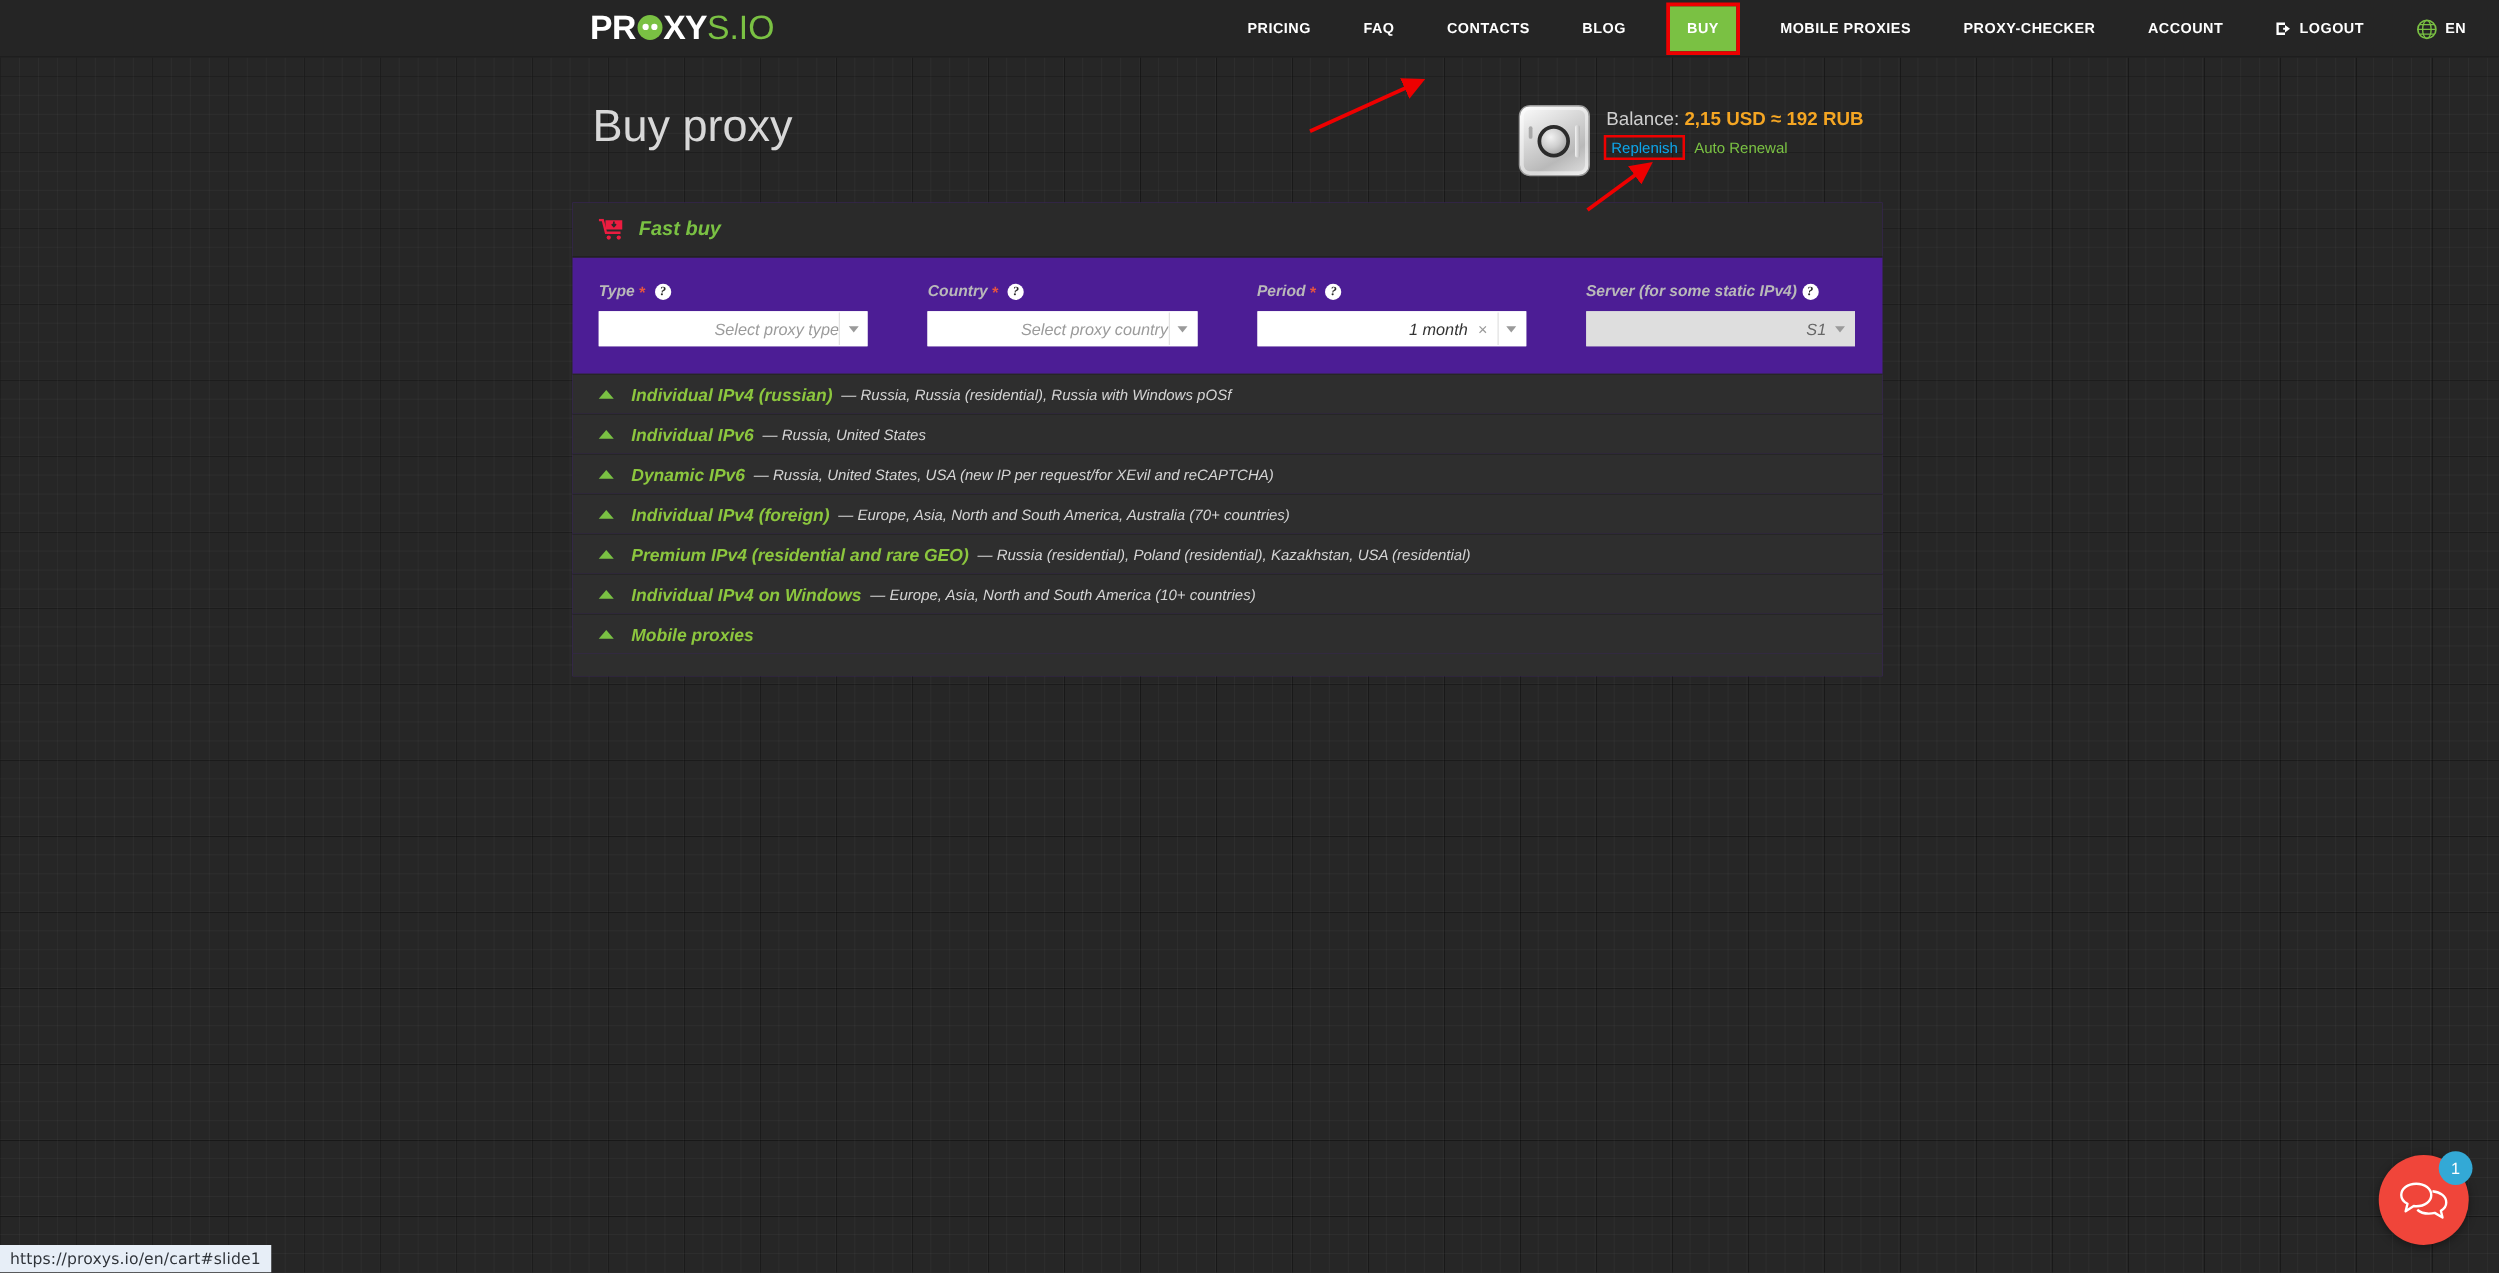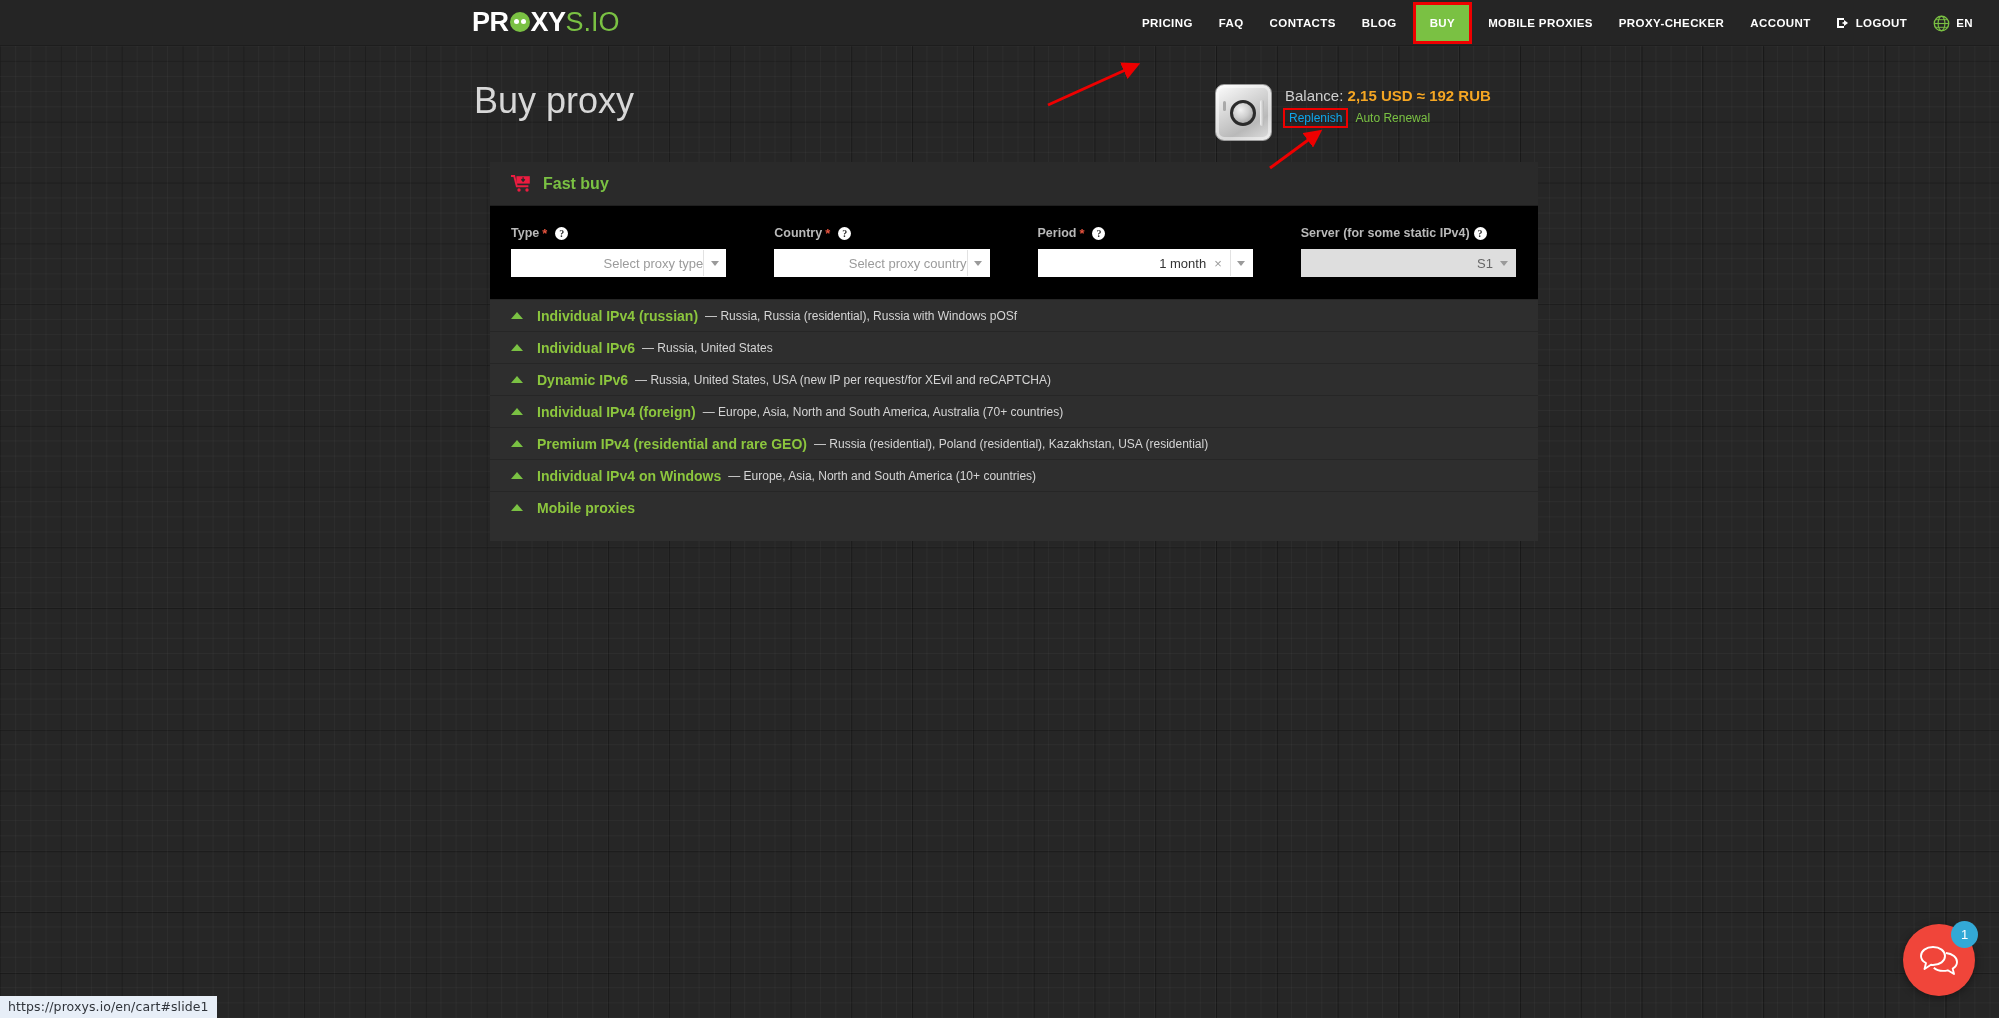--- a/index.html
+++ b/index.html
@@ -54,21 +54,21 @@
     width: 5px; height: 5px; border-radius: 50%;
     background: #ffffff; top: 7px;
   }
   .logo-mark::before { left: 4px; }
   .logo-mark::after { right: 4px; }
 
   #nav {
     position: absolute; right: 20px; top: 0;
     height: 46px;
     display: flex; align-items: center;
-    gap: 0px;
+    gap: 16px;
   }
   .nav-item {
     color: #ffffff;
     font-size: 11.5px;
     font-weight: bold;
     letter-spacing: 0.4px;
     padding: 0 13px;
     line-height: 46px;
     height: 46px;
     white-space: nowrap;
@@ -147,24 +147,25 @@
     cursor: pointer;
     white-space: nowrap;
   }
 
   
   .arrow-svg { position: absolute; z-index: 25; pointer-events: none; }
 
   
   #panel {
     position: absolute;
-    left: 490px; top: 162px;
+    left: 458px; top: 162px;
     width: 1048px;
-    background: #000000;
+    background: #4c1d95;
     z-index: 10;
+    font-style: italic;
   }
   #panel-header {
     height: 44px;
     background: #2a2a2a;
     display: flex; align-items: center;
     padding-left: 21px;
     border-bottom: 1px solid #1f1f1f;
   }
   .cart-icon { width: 20px; height: 17px; margin-right: 12px; }
   #panel-header-title {

